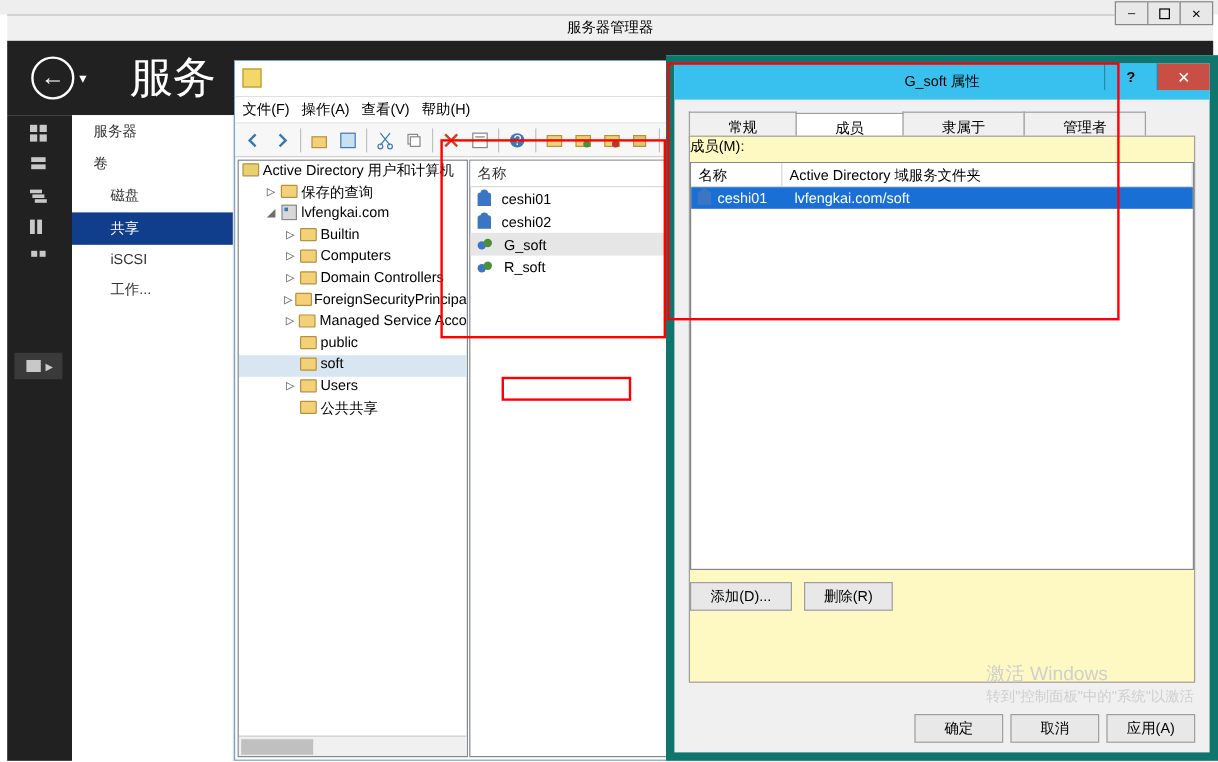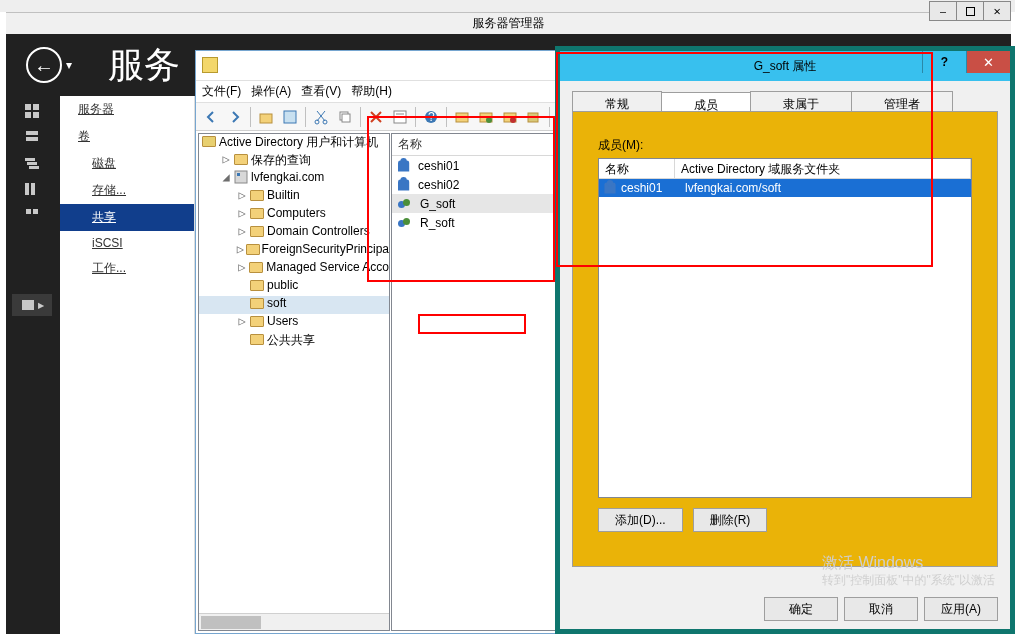--- a/index.html
+++ b/index.html
@@ -24,21 +24,21 @@
   .nav-text { color:#fff; font-size:36px; margin-left:36px;}
 
   
   .left-sidebar { position:absolute; left:6px; top:96px; width:54px; height:538px; background:#212121; z-index:4;}
   .sb-icon { width:40px; height:22px; margin:4px 6px; color:#c8c8c8; display:flex; align-items:center; justify-content:center;}
   .sb-icon.active{background:#3a3a3a;}
   .sb-icon svg{width:16px;height:16px;fill:#c8c8c8;}
 
   
   .menu-panel { position:absolute; left:60px; top:96px; width:135px; height:538px; background:#fff; border-right:1px solid #ddd; z-index:4;}
-  .menu-item { padding:5px 10px 5px 18px; color:#333;text-decoration:underline;}
+  .menu-item { padding:5px 10px 5px 18px; color:#333;}
   .menu-item.indent { padding-left:32px;}
   .menu-item.active { background:#113e8c; color:#fff;}
 
   
   .inner-window { position:absolute; left:195px; top:50px; width:820px; height:584px; background:#fff; border:1px solid #76a6d0; z-index:5; }
   .inner-title { height:30px; background:#fff; display:flex; align-items:center; justify-content:center; border-bottom:1px solid #e0e0e0;}
   .inner-icon { position:absolute; left:6px; top:6px; width:16px; height:16px; background:#f3d76b; border:1px solid #b89a2e;}
   .menu-bar { height:22px; background:#fff; display:flex; align-items:center; padding:0 6px; border-bottom:1px solid #e0e0e0;}
   .menu-bar span{ margin-right:10px; color:#000;}
   .toolbar { height:28px; background:#f7f7f7; display:flex; align-items:center; padding:0 4px; gap:2px; border-bottom:1px solid #d0d0d0;}
@@ -65,30 +65,30 @@
   .people-ico { width:16px; height:14px; position:relative;}
   .people-ico::before{content:""; position:absolute; left:0; top:4px; width:7px; height:7px; background:#3a76c4; border-radius:50%;}
   .people-ico::after{content:""; position:absolute; left:5px; top:2px; width:7px; height:7px; background:#4c8f3a; border-radius:50%;}
   .person-ico { width:14px; height:14px; background:#3a76c4; border-radius:3px 3px 0 0; position:relative;}
   .person-ico::before{content:"";position:absolute;left:3px;top:-3px;width:8px;height:8px;background:#3a76c4;border-radius:50%;}
 
   
   .redbox{ position:absolute; border:2px solid #ff0000; z-index:50; pointer-events:none;}
 
   
-  .prop-dialog { position:absolute; left:555px; top:46px; width:460px; height:588px; background:#f0f0f0; border:5px solid #0f766e; z-index:20; }
+  .prop-dialog { position:absolute; left:555px; top:46px; width:460px; height:588px; background:#f0f0f0; border:7px solid #0f766e; z-index:20; }
   .prop-title { height:30px; background:#38c0ee; display:flex; align-items:center; justify-content:center; color:#000;}
   .prop-ctl{ position:absolute; right:0; top:0; display:flex;}
   .prop-ctl div{width:44px;height:22px;display:flex;align-items:center;justify-content:center;border-left:1px solid #2a88a8;}
   .prop-help{background:#38c0ee;}
   .prop-close{background:#c94f45;color:#fff;font-size:13px;}
   .tab-strip { position:absolute; left:12px; top:40px; display:flex;}
   .tab { padding:4px 32px; background:#f0f0f0; border:1px solid #9e9e9e; border-bottom:none; margin-right:-1px;}
   .tab.active { background:#fff; position:relative; top:1px;}
-  .tab-content { position:absolute; left:12px; top:60px; right:12px; height:456px; background:#eab308; border:1px solid #9e9e9e; padding:25px;}
+  .tab-content { position:absolute; left:12px; top:60px; right:12px; height:456px; background:#fef9c3; border:1px solid #9e9e9e; padding:0;}
   .member-list { border:1px solid #828790; height:340px; background:#fff; margin-top:4px;}
   .member-header { height:20px; display:flex; border-bottom:1px solid #d8d8d8; background:#fff;}
   .member-header div{ padding:2px 6px; border-right:1px solid #d8d8d8;}
   .member-row { height:18px; display:flex; align-items:center; background:#1a6fd4; color:#fff;}
   .smico{width:14px;height:14px;margin:0 4px;}
   .btn { height:24px; padding:0 16px; background:#e8e8e8; border:1px solid #9e9e9e;}
   .btn-row{ display:flex; gap:10px; margin-top:10px;}
   .prop-buttons{ position:absolute; bottom:8px; right:12px; display:flex; gap:6px;}
 
   
@@ -157,21 +157,20 @@
         <rect x="2" y="3" width="12" height="10"></rect>
       </svg>
       <span style="color:#ccc;font-size:8px;margin-left:2px;">▶</span>
     </div>
 </div>
 
 <div class="menu-panel" id="menu-panel">
     <div class="menu-item">服务器</div>
     <div class="menu-item">卷</div>
     <div class="menu-item indent">磁盘</div>
-    <div class="menu-item indent">存储...</div>
     <div class="menu-item indent active">共享</div>
     <div class="menu-item indent">iSCSI</div>
     <div class="menu-item indent">工作...</div>
   </div>
 
 <div class="inner-window">
   <div class="inner-icon"></div>
   <div class="inner-title">
       <span>Active</span>
     </div>

